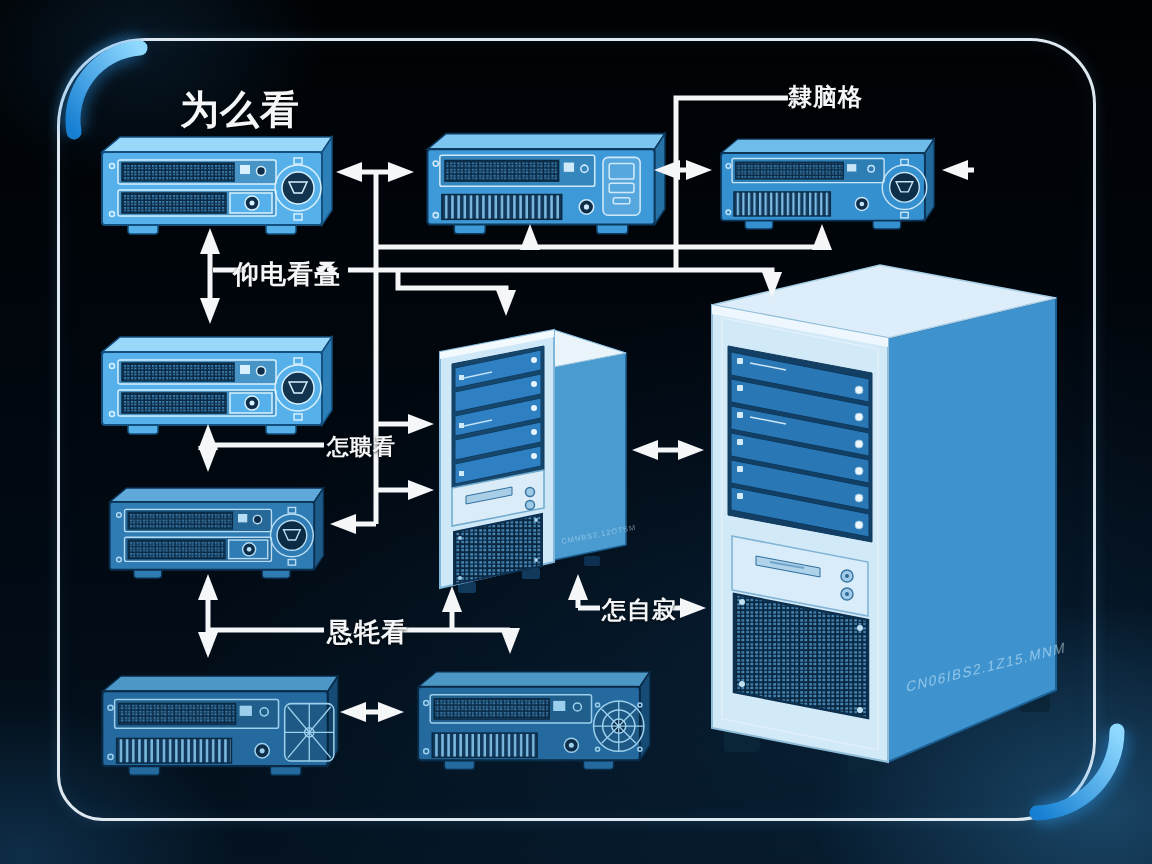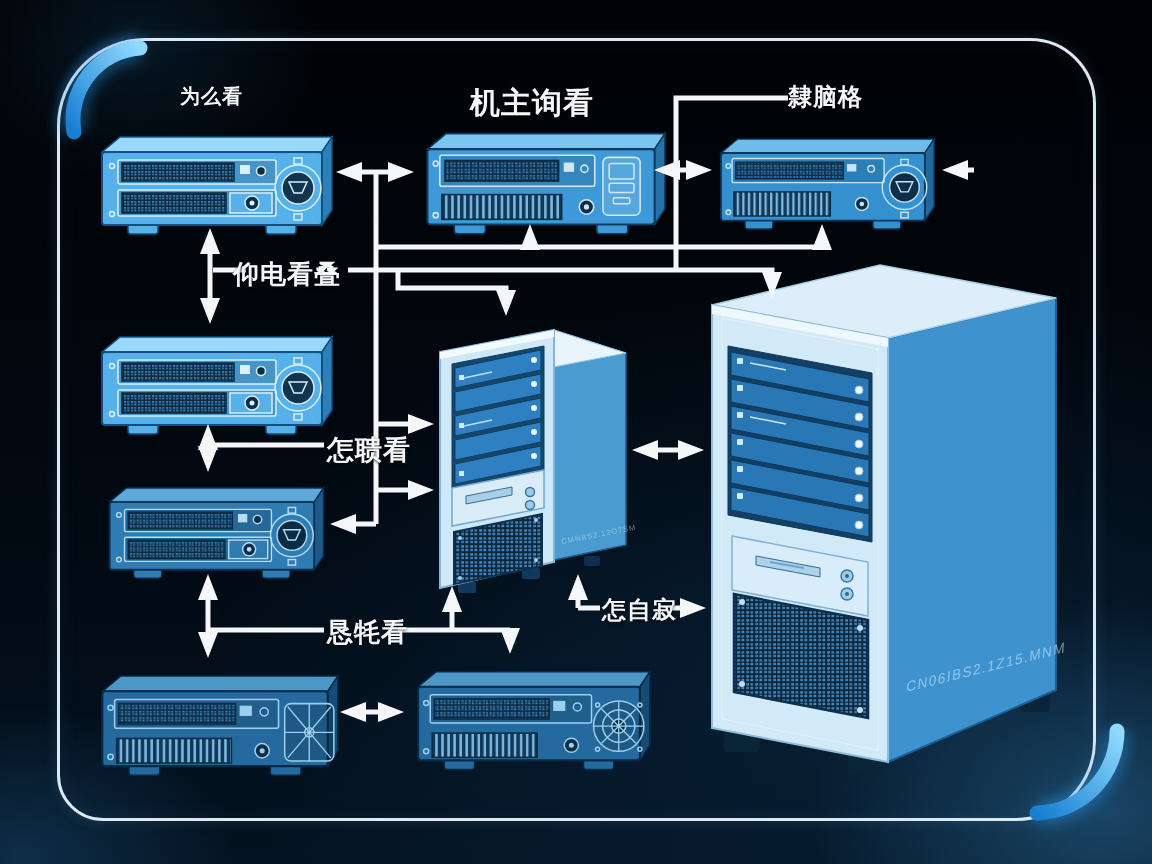--- a/index.html
+++ b/index.html
@@ -341,21 +341,20 @@
     <path d="M398,630 H510"></path>
     <path d="M452,630 V596" marker-end="url(#ah)"></path>
     <path d="M510,630 V644" marker-end="url(#ah)"></path>
     <path d="M578,608 V584" marker-end="url(#ah)"></path>
     <path d="M578,608 H600"></path>
     <path d="M670,608 H696" marker-end="url(#ah)"></path>
     <path d="M350,712 H394" marker-start="url(#ah)" marker-end="url(#ah)"></path>
     <path d="M642,450 H694" marker-start="url(#ah)" marker-end="url(#ah)"></path>
   </svg>
 
-  <div class="lbl" style="left:180px;top:83px;font-size:20px">为么看</div>
-  <div class="lbl" style="left:470px;top:83px;font-size:30px">机主询看</div>
+  <div class="lbl" style="left:180px;top:83px;font-size:39px">为么看</div>
   <div class="lbl" style="left:788px;top:81px;font-size:24px">隸脑格</div>
   <div class="lbl" style="left:233px;top:257px;font-size:26px">仰电看叠</div>
-  <div class="lbl" style="left:327px;top:432px;font-size:27px">怎聩看</div>
+  <div class="lbl" style="left:327px;top:432px;font-size:22px">怎聩看</div>
   <div class="lbl" style="left:327px;top:615px;font-size:26px">恳牦看</div>
   <div class="lbl" style="left:602px;top:594px;font-size:24px">怎自寂</div>
 
 </div>
 
 </body></html>

